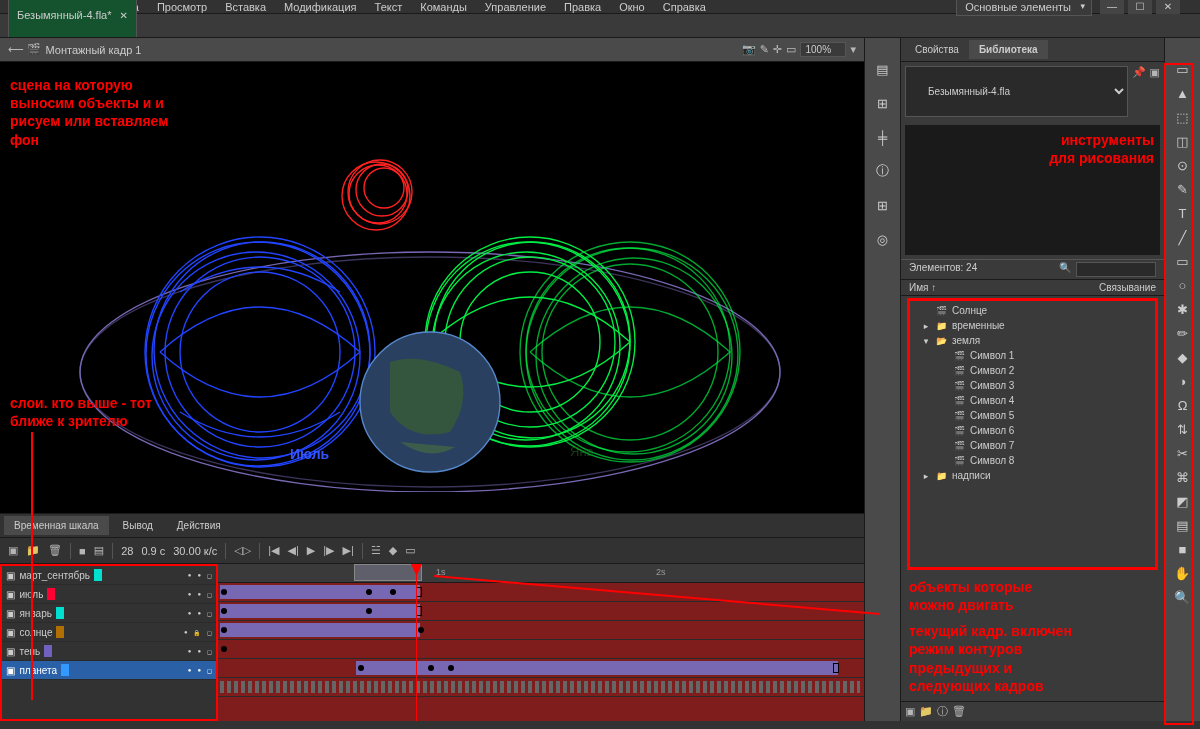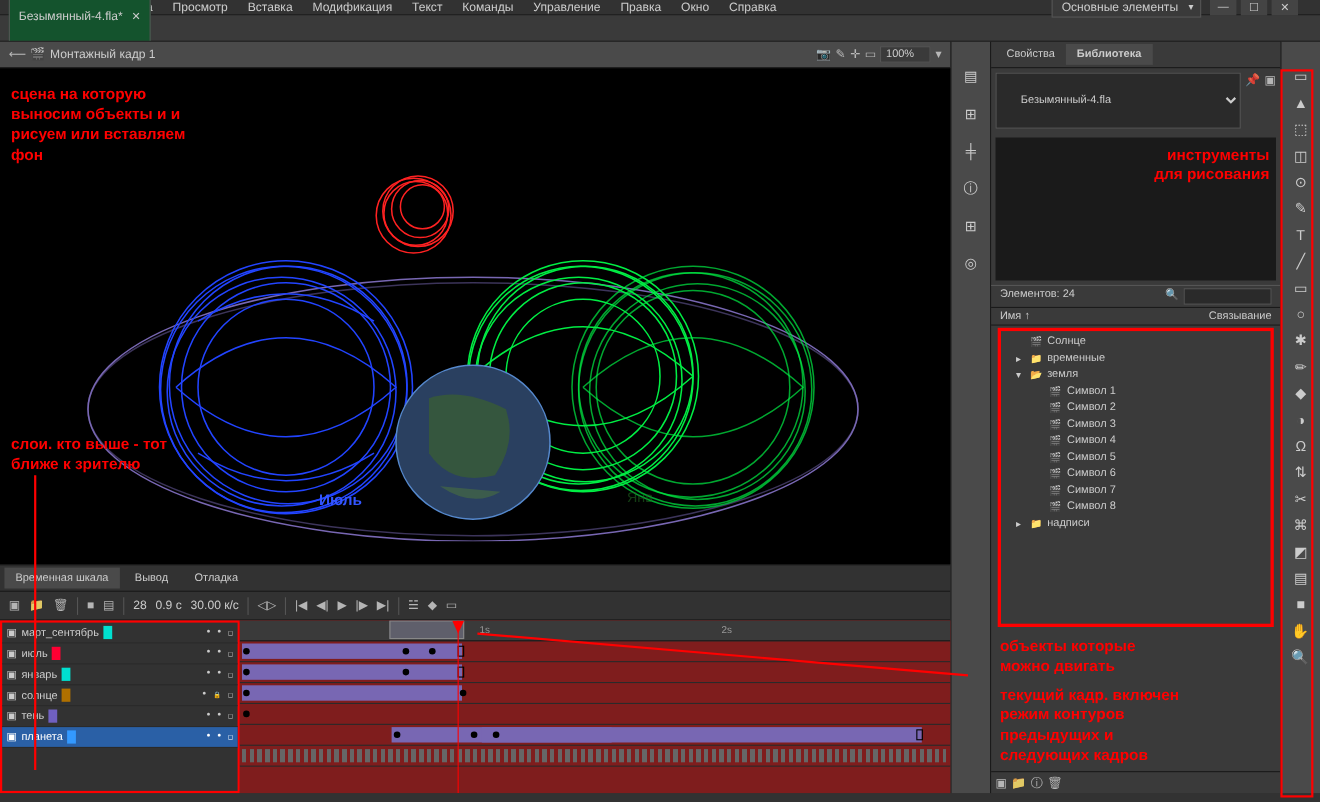--- a/index.html
+++ b/index.html
@@ -167,21 +167,21 @@
       <div class="anno" style="left:10px; top:332px;">слои. кто выше - тот
 ближе к зрителю</div>
       <div style="position:absolute;left:290px;top:384px;color:#3355ff;font-size:14px;font-weight:bold;">Июль</div>
       <div style="position:absolute;left:570px;top:382px;color:#226622;font-size:13px;opacity:.6;">Янв</div>
     </div>
 
     <div class="timeline">
       <div class="tl-tabs">
         <span class="active">Временная шкала</span>
         <span>Вывод</span>
-        <span>Отладка</span>
+        <span>Действия</span>
       </div>
       <div class="tl-toolbar">
         <span class="icon-btn">▣</span>
         <span class="icon-btn">📁</span>
         <span class="icon-btn">🗑</span>
         <div class="sep"></div>
         <span class="icon-btn">■</span>
         <span class="icon-btn">▤</span>
         <div class="sep"></div>
         <span>28</span>

